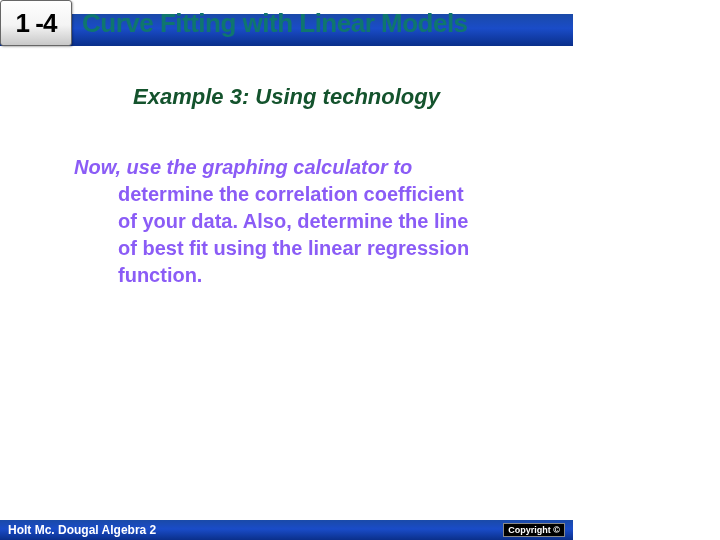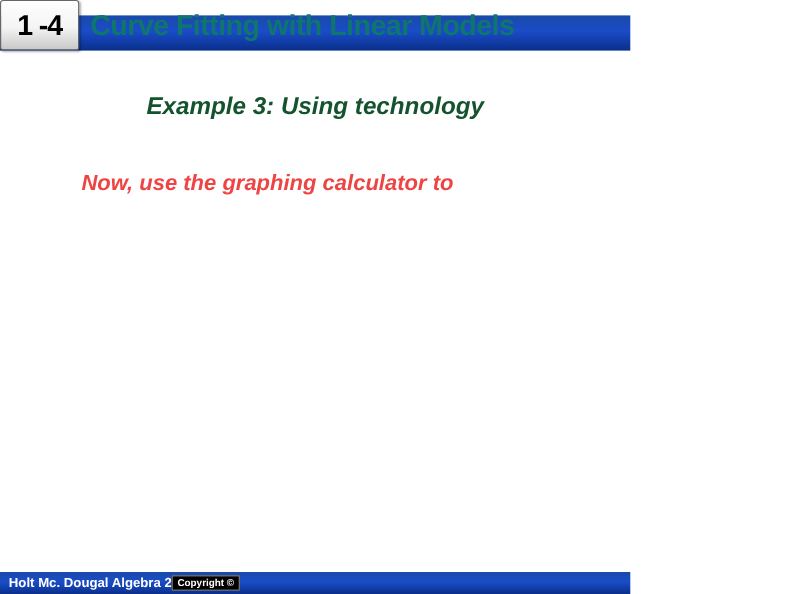--- a/index.html
+++ b/index.html
@@ -20,28 +20,28 @@
   .title {
     position: absolute; left: 82px; top: 8px;
     font-weight: 900; font-size: 26px; color: #0f766e; letter-spacing: -0.5px;
   }
   .subtitle {
     position: absolute; top: 84px; left: 0; right: 0; text-align: center;
     color: #14532d; font-weight: 900; font-size: 22px; font-style: italic;
   }
   .body-text {
     position: absolute; top: 154px; left: 74px; right: 90px;
-    color: #ef4444; font-weight: 900; font-size: 20px; line-height: 1.35;
+    color: #8b5cf6; font-weight: 900; font-size: 20px; line-height: 1.35;
   }
   .body-text .first { display: block; font-style: italic; text-indent: 0; }
   .body-text .rest { display: block; padding-left: 44px; }
   .footer {
     position: absolute; left: 0; right: 0; bottom: 0; height: 20px;
     background: linear-gradient(to bottom, #1a4aa8 0%, #1a4cc8 45%, #0a2f8a 100%);
-    display: flex; align-items: center; justify-content: flex-start;
+    display: flex; align-items: center; justify-content: space-between;
     padding: 0 8px;
   }
   .footer-left { color: #fff; font-weight: 700; font-size: 12px; }
   .footer-right { color: #fff; font-size: 10px; display: flex; align-items: center; gap: 4px; flex-direction: column; }
   .copy-badge {
     display: inline-block; font-weight: 700; font-size: 9px;
     background: #000; padding: 1px 4px; border: 1px solid #888;
   }
 </style>
 </head>
@@ -54,20 +54,21 @@
     <div class="section-badge">
       <span>1 -4</span>
     </div>
     <div class="title">Curve Fitting with Linear Models</div>
   </div>
 
   <div class="subtitle">Example 3: Using technology</div>
 
   <div class="body-text">
     <span class="first">Now, use the graphing calculator to</span>
+    <span class="rest">determine the correlation coefficient of your data. Also, determine the line of best fit using the linear regression function.</span>
   </div>
 
   <div class="footer">
     <div class="footer-left">Holt Mc. Dougal Algebra 2</div>
     <div class="footer-right">
       <span class="copy-badge">Copyright ©</span>
     </div>
   </div>
 
 </div>

